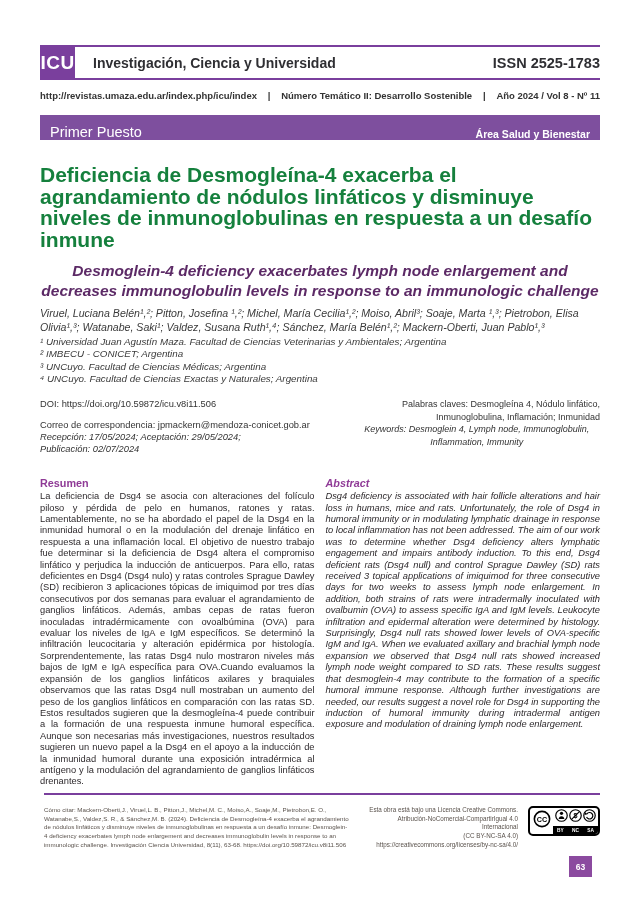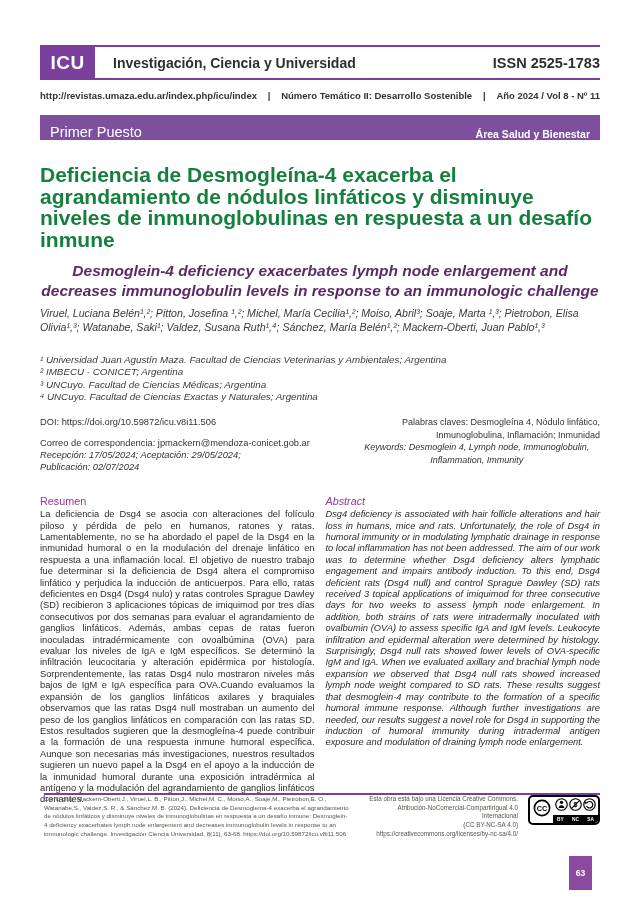--- a/index.html
+++ b/index.html
@@ -10,21 +10,21 @@
     margin:0 auto; overflow:hidden;
     padding:45px 34px 0 40px;
     color:#2f2b2e;
   }
   
   .masthead {
     border-top:2px solid #7a3f9d; border-bottom:2px solid #7a3f9d;
     height:35px; display:flex; align-items:center;
   }
   .logo-box {
-    width:55px; height:31px; background:#7a3f9d; color:#fff;
+    width:35px; height:31px; background:#7a3f9d; color:#fff;
     font-weight:bold; font-size:19px; display:flex; align-items:center;
     justify-content:center; letter-spacing:0.5px; flex:0 0 auto;
   }
   .journal-name { margin-left:18px; font-weight:bold; font-size:14px; color:#2f2f33; }
   .issn { margin-left:auto; font-weight:bold; font-size:14.5px; color:#2f2f33; }
   
   .url-line {
     margin-top:10px; display:flex; justify-content:space-between; align-items:baseline;
     font-weight:bold; font-size:9.5px; color:#333;
   }
@@ -34,55 +34,55 @@
     margin-top:14px; background:#7e4f9e; height:25px; display:flex;
     align-items:flex-end; padding:0 10px; color:#fff;
   }
   .award-left { font-size:14.5px; }
   .award-right { margin-left:auto; font-size:10.5px; font-weight:bold; }
   
   .title-es { margin-top:24px; font-weight:bold; font-size:21px; line-height:21.5px; color:#15803d; }
   .title-en { margin-top:11px; font-style:italic; font-weight:bold; font-size:15.5px; line-height:20px; color:#5c2a66;text-align:center; }
   
   .authors { margin-top:6px; font-style:italic; font-size:10.6px; line-height:13.5px; color:#3a3a3a; }
-  .affiliations { margin-top:20px; font-style:italic; font-size:9.8px; line-height:12.3px; color:#3a3a3a; }
+  .affiliations { margin-top:2px; font-style:italic; font-size:9.8px; line-height:12.3px; color:#3a3a3a; }
   
   .meta-row { margin-top:13px; display:flex; }
   .meta-left { flex:0 0 56%; font-size:9.3px; line-height:12px; color:#333; }
   .meta-left .doi-line { margin-bottom:9px; }
   .meta-left .dates { font-style:italic; }
   .meta-right { flex:1; text-align:right; font-size:9px; line-height:12.5px; color:#333; }
   .kw-en { font-style:italic;text-align:center; }
   
   .abstract-row { margin-top:22px; display:flex; gap:11px; }
   .col { flex:1; }
-  .col-heading { font-weight:normal; font-size:10.8px; color:#8f3a96; margin-bottom:2px; }
+  .col-heading { font-weight:bold; font-size:10.8px; color:#8f3a96; margin-bottom:2px; }
   .col-heading.italic { font-style:italic; }
   .col-body { font-size:9.3px; line-height:11.4px; text-align:justify; color:#2e2a2d; }
   .col-body.italic { font-style:italic; }
   
   .footer {
     position:absolute; left:44px; right:34px; top:793px;
-    border-top:2px solid #7a3f9d; 
+    border-top:2px solid #7a3f9d; padding-top:11px;
     display:flex; align-items:flex-start;
   }
   .citation { flex:0 0 305px; font-size:6.2px; line-height:8.7px; color:#5a524c; }
   .license { flex:1; margin-left:16px; text-align:right; font-size:6.3px; line-height:8.7px; color:#5a524c; }
   
   .cc-badge {
     flex:0 0 72px; margin-left:10px; height:30px; background:#fff;
     border:2px solid #000; border-radius:5px; display:flex; overflow:hidden;
   }
   .cc-left { flex:0 0 23px; display:flex; align-items:center; justify-content:center; }
   .cc-right { flex:1; display:flex; flex-direction:column; }
   .cc-icons { flex:1; display:flex; align-items:center; justify-content:space-around; padding:0 1px; }
   .cc-labels { height:10px; background:#000; color:#fff; display:flex; justify-content:space-around; align-items:center; font-size:4.8px; font-weight:bold; }
   
   .page-num {
-    position:absolute; top:856px; right:42px; width:23px; height:34px;
+    position:absolute; top:856px; right:42px; width:23px; height:21px;
     background:#8b4a9f; color:#fff; font-weight:bold; font-size:8.5px;
     display:flex; align-items:center; justify-content:center;
   }
 </style>
 </head>
 <body>
 
 <div class="page">
 
   <div class="masthead">

